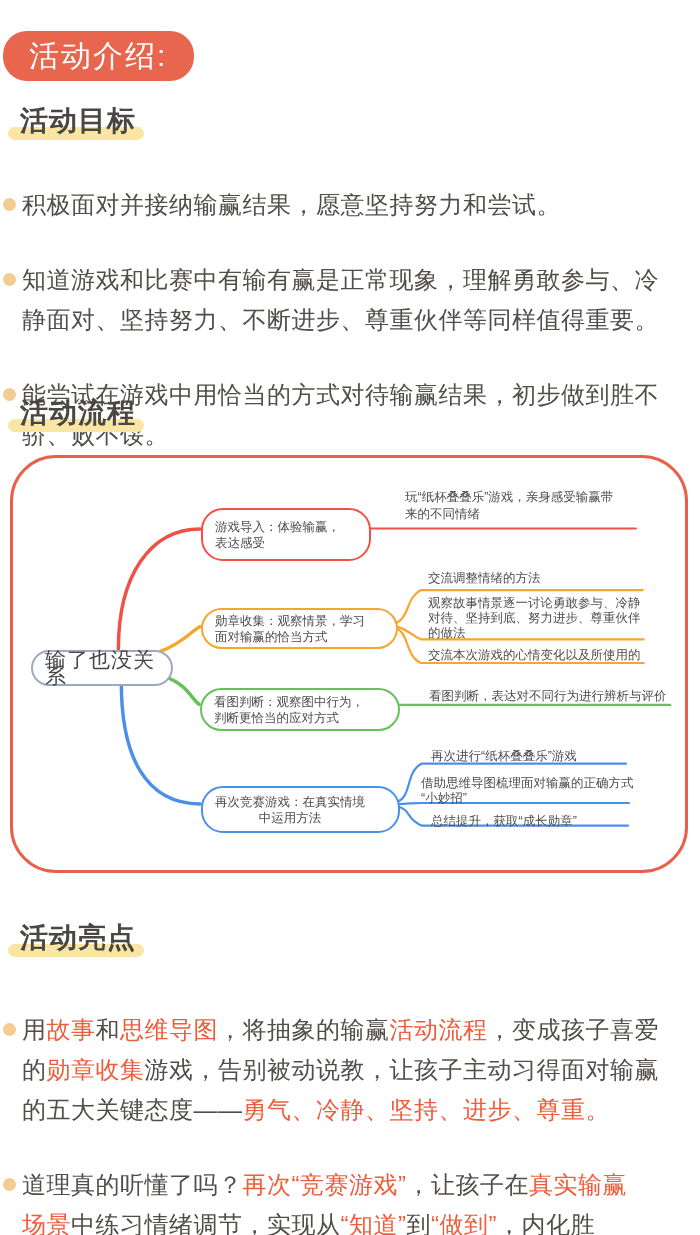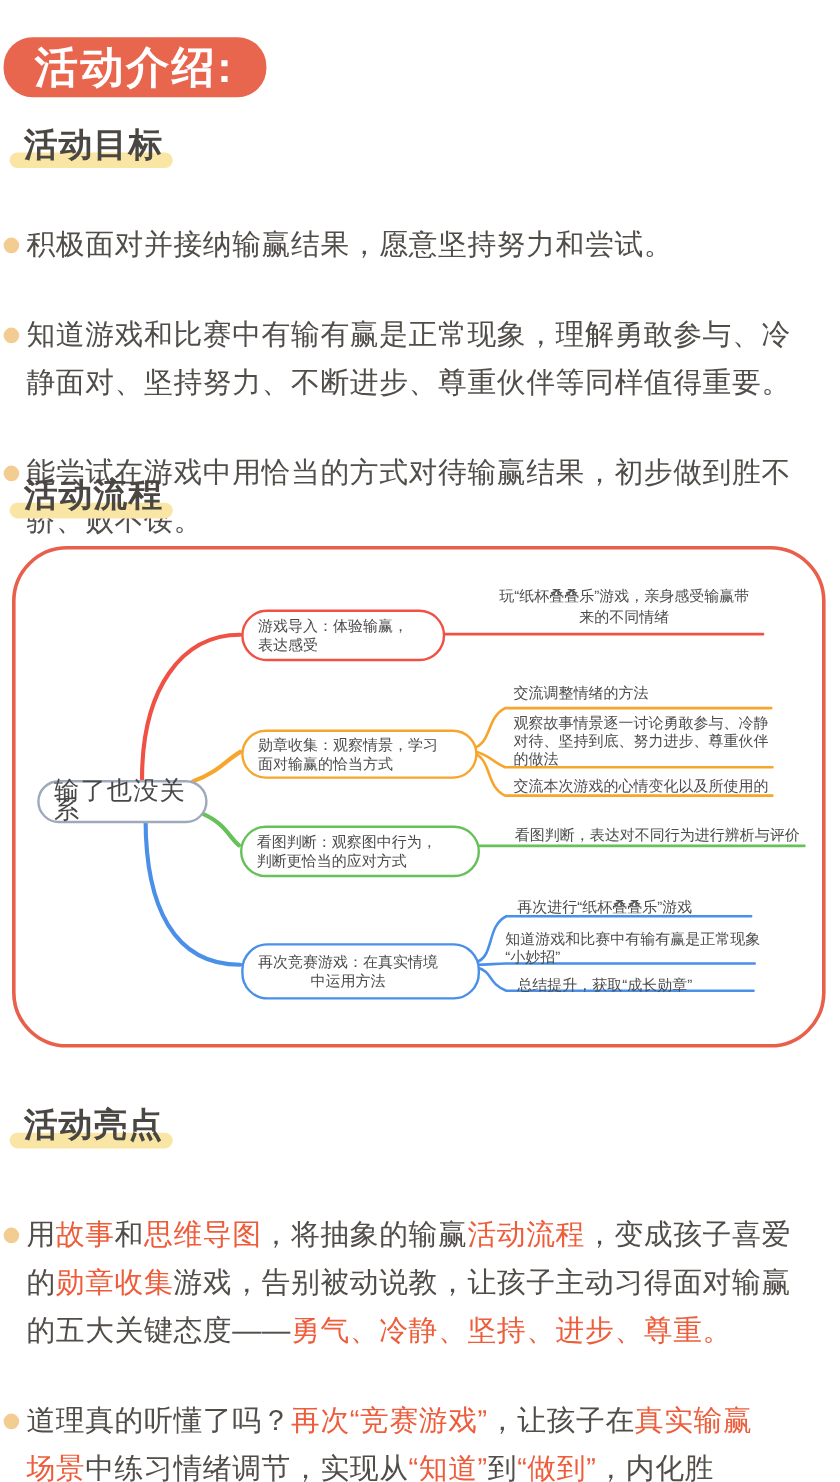--- a/index.html
+++ b/index.html
@@ -1,21 +1,21 @@
 <!DOCTYPE html>
 <html><head>
 <meta charset="utf-8">
 <style>
   html,body{margin:0;padding:0;background:#fff;}
   .page{position:relative;width:700px;height:1235px;background:#ffffff;overflow:hidden;
         font-family:"Liberation Sans","DejaVu Sans",sans-serif;}
   
   .badge{position:absolute;left:3px;top:31px;height:50px;background:#E8654E;border-radius:24px;
          display:flex;align-items:center;padding:0 27px 0 26px;}
-  .badge span{color:#ffffff;font-size:36px;font-weight:700;letter-spacing:2px;}
+  .badge span{color:#ffffff;font-size:30px;font-weight:400;letter-spacing:2px;}
   
   .heading{position:absolute;left:20px;font-size:28px;font-weight:700;color:#4A4642;letter-spacing:1px;}
   .heading .hl-text{position:relative;z-index:0;display:inline-block;}
   .heading .hl-text::after{content:"";position:absolute;left:-12px;right:-8px;bottom:0px;height:13px;
          background:#FAE6A4;border-radius:7px;z-index:-1;}
   .h-goals{top:102px;}
   .h-process{top:394px;}
   .h-highlights{top:919px;}
   
   .bullets{position:absolute;left:3px;width:694px;margin:0;padding:0;list-style:none;}
@@ -28,26 +28,26 @@
   .accent{color:#EE5D3B;}
   
   .mindmap{position:absolute;left:10px;top:455px;width:678px;height:418px;box-sizing:border-box;
          border:3px solid #E8604B;border-radius:46px;background:#fff;}
   .mindmap svg{position:absolute;left:0;top:0;width:100%;height:100%;}
   .mm-node,.mm-root{position:absolute;box-sizing:border-box;background:#fff;border:2px solid;
          border-radius:22px;display:flex;align-items:center;padding:0 12px;
          font-size:12.5px;line-height:16px;color:#4B4B4B;white-space:pre-line;}
   .mm-root{left:18px;top:192px;width:142px;height:36px;border-color:#9FA9BD;border-radius:18px;
          font-size:21px;justify-content:center;color:#474747;letter-spacing:1px;}
-  .mm-n1{left:188px;top:50px;width:170px;height:43px;border-color:#EF5144;}
+  .mm-n1{left:188px;top:50px;width:170px;height:53px;border-color:#EF5144;}
   .mm-n2{left:188px;top:150px;width:197px;height:41px;border-color:#F6A52D;}
   .mm-n3{left:187px;top:230px;width:200px;height:43px;border-color:#65C158;}
   .mm-n4{left:188px;top:328px;width:199px;height:47px;border-color:#4A8FE8;text-align:center;}
   .mm-leaf{position:absolute;font-size:12.5px;line-height:16px;color:#4C4C4C;white-space:pre-line;}
-  .mm-l1{left:403px;top:31px;line-height:17px;text-align:center;}
+  .mm-l1{left:392px;top:31px;line-height:17px;}
   .mm-l21{left:415px;top:112px;}
   .mm-l22{left:415px;top:138px;line-height:15px;}
   .mm-l23{left:415px;top:189px;}
   .mm-l3{left:416px;top:230px;}
   .mm-l41{left:418px;top:290px;}
   .mm-l42{left:408px;top:318px;line-height:15px;}
   .mm-l43{left:418px;top:355px;}
 </style>
 </head>
 <body>
@@ -110,21 +110,21 @@
 
     <div class="mm-leaf mm-l1">玩“纸杯叠叠乐”游戏，亲身感受输赢带
 来的不同情绪</div>
     <div class="mm-leaf mm-l21">交流调整情绪的方法</div>
     <div class="mm-leaf mm-l22">观察故事情景逐一讨论勇敢参与、冷静
 对待、坚持到底、努力进步、尊重伙伴
 的做法</div>
     <div class="mm-leaf mm-l23">交流本次游戏的心情变化以及所使用的</div>
     <div class="mm-leaf mm-l3">看图判断，表达对不同行为进行辨析与评价</div>
     <div class="mm-leaf mm-l41">再次进行“纸杯叠叠乐”游戏</div>
-    <div class="mm-leaf mm-l42">知道游戏和比赛中有输有赢是正常现象
+    <div class="mm-leaf mm-l42">借助思维导图梳理面对输赢的正确方式
 “小妙招”</div>
     <div class="mm-leaf mm-l43">总结提升，获取“成长勋章”</div>
   </div>
 
   <div class="heading h-highlights">
     <span class="hl-text">活动亮点</span>
   </div>
 
   <ul class="bullets highlights-list">
     <li><span><span>用</span><span class="accent">故事</span><span>和</span><span class="accent">思维导图</span><span>，将抽象的输赢</span><span class="accent">活动流程</span><span>，变成孩子喜爱

